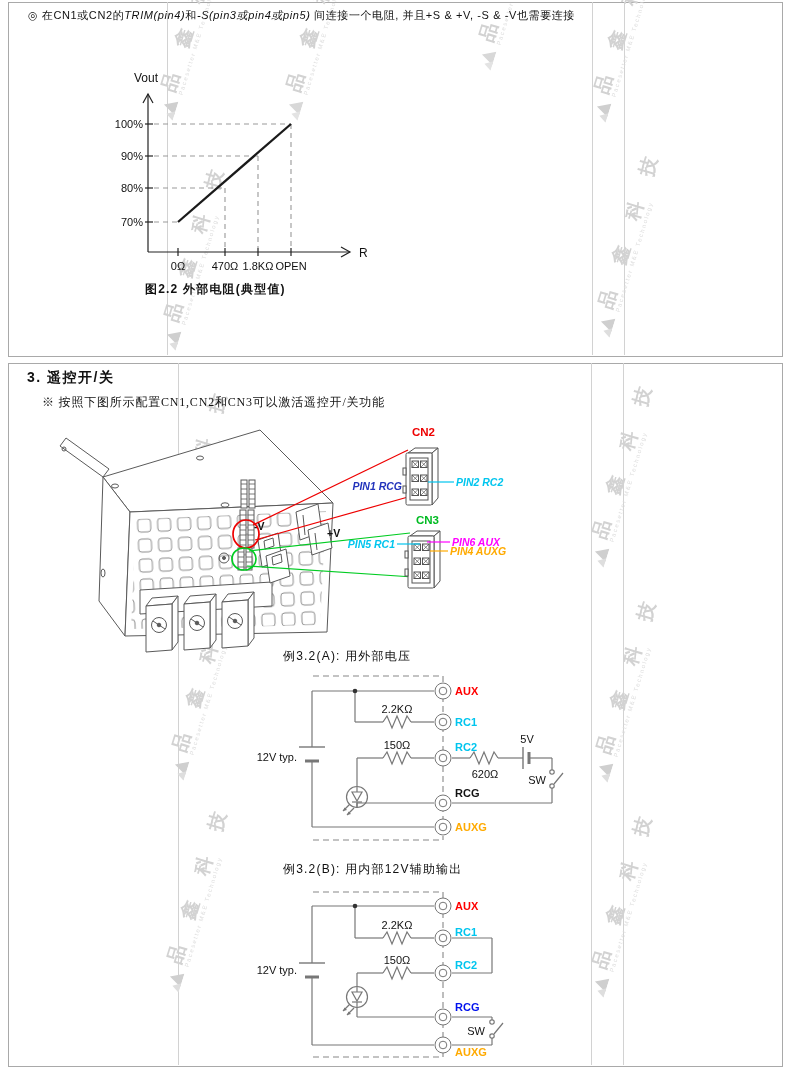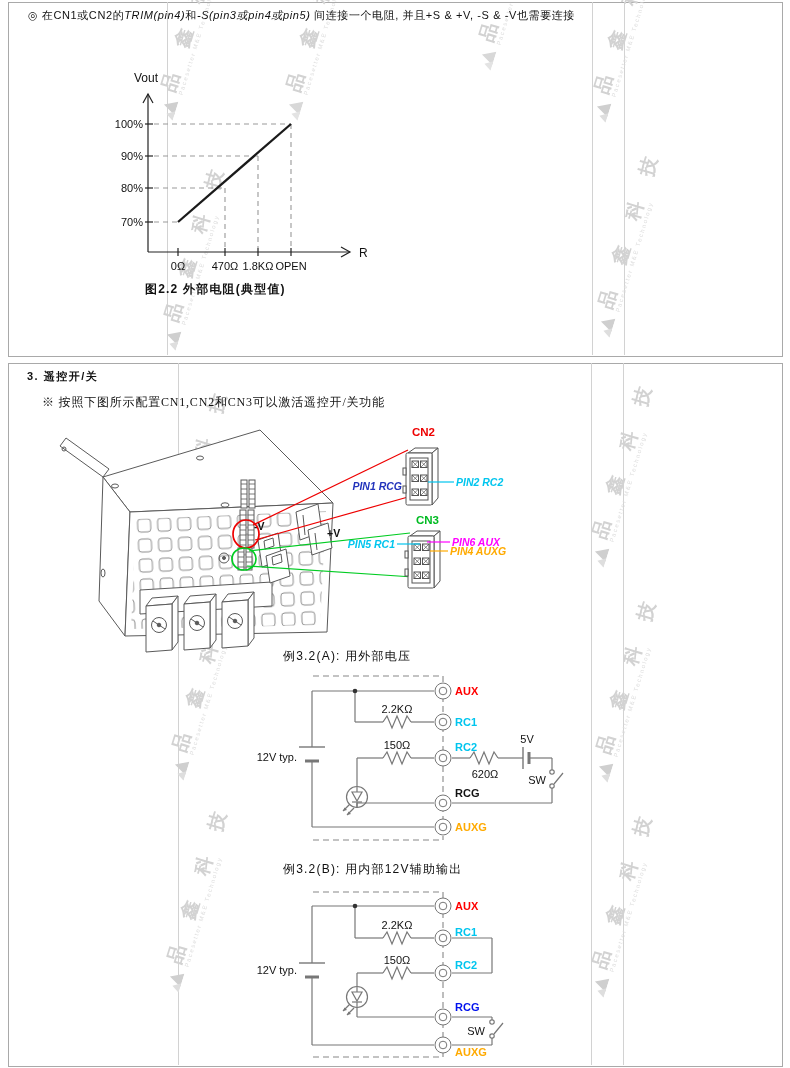--- a/index.html
+++ b/index.html
@@ -16,21 +16,21 @@
   .wm{position:absolute;z-index:3;pointer-events:none;}
   .wm-rot{display:inline-flex;align-items:flex-end;transform:rotate(-73deg);transform-origin:10px 12px;white-space:nowrap;}
   .wm-tri{display:inline-block;margin-right:6px;}
   .wm-col{display:inline-flex;flex-direction:column;}
   .wm-zh{font-size:19px;font-weight:bold;letter-spacing:11px;color:#d2d2d2;line-height:20px;}
   .wm-en{font-size:6px;letter-spacing:1.6px;color:#dcdcdc;line-height:7px;}
   
   #note{position:absolute;left:28px;top:8px;font-size:11px;letter-spacing:.6px;z-index:4;}
   #note i{font-style:italic;}
   
-  #sec3-heading{position:absolute;left:27px;top:369px;font-size:11px;font-weight:bold;letter-spacing:1.5px;z-index:4;}
+  #sec3-heading{position:absolute;left:27px;top:369px;font-size:14px;font-weight:bold;letter-spacing:1.5px;z-index:4;}
   #sec3-note{position:absolute;left:42px;top:394px;font-size:12px;letter-spacing:.8px;z-index:4;font-family:Liberation Serif, serif;}
   svg{position:absolute;z-index:4;}
   svg text{font-family:"Liberation Sans","DejaVu Sans",sans-serif;}
   .tick{font-size:11px;fill:#111;}
   .axis-label{font-size:12px;fill:#111;}
   .caption{font-size:12px;font-weight:600;fill:#111;letter-spacing:1.2px;}
   .ex-title{font-size:12px;fill:#111;letter-spacing:1.2px;}
   .comp-label{font-size:11px;fill:#111;}
   .t-label{font-size:11px;font-weight:bold;}
   .pin-label{font-size:10.5px;font-weight:bold;font-style:italic;}

